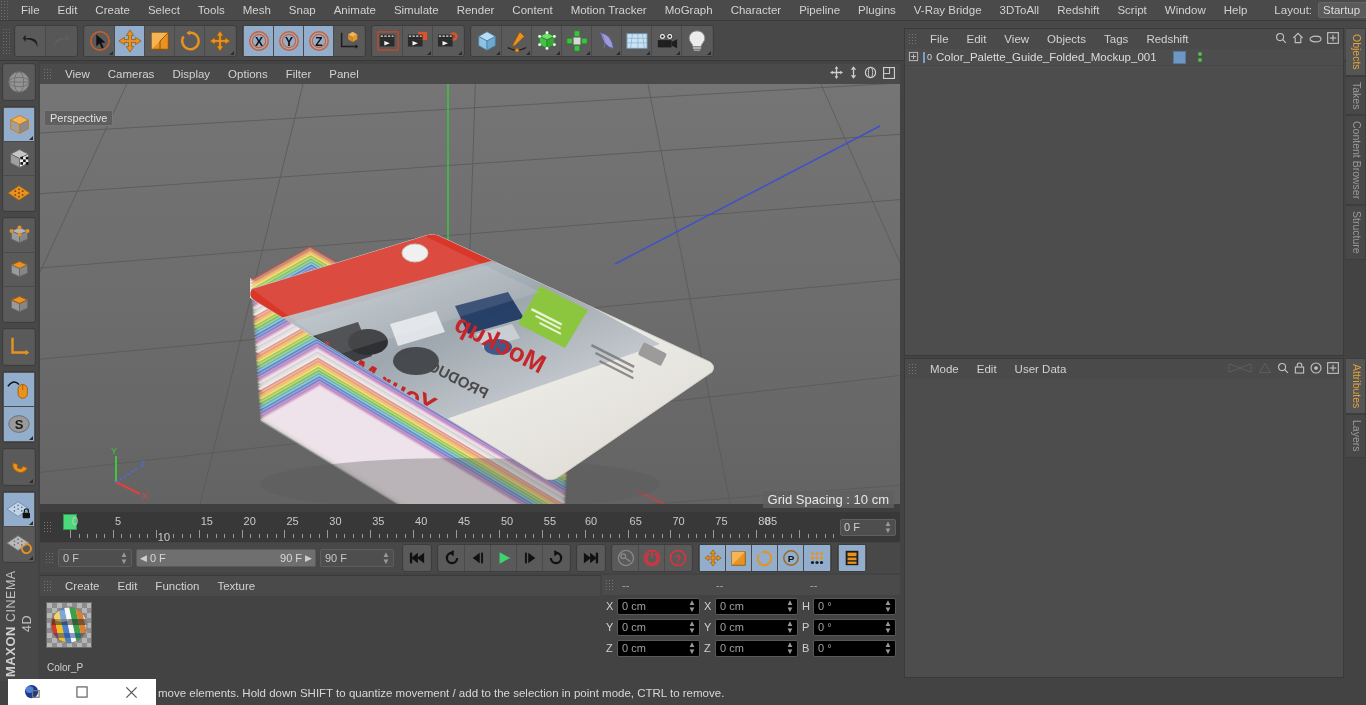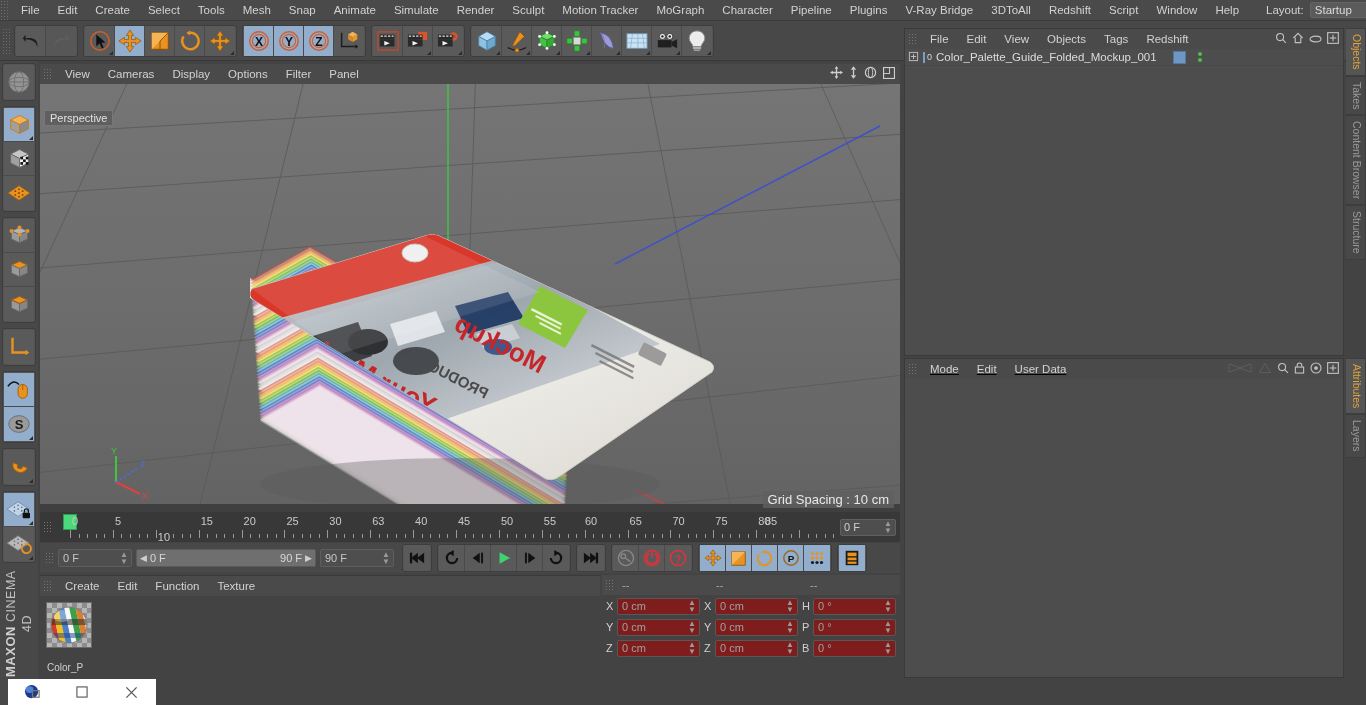--- a/index.html
+++ b/index.html
@@ -174,21 +174,21 @@
   .coords {
     position: absolute; left: 602px; top: 575px; width: 298px; height: 106px;
     background: #434343;
   }
   .coords-head { height: 20px; background: #4a4a4a; display: flex; align-items: center;
     color: #a9a9a9; font-size: 11px; }
   .coords-head span { flex: 1; text-align: left; padding-left: 4px; }
   .crow { display: flex; align-items: center; height: 20px; margin-top: 1px; padding-left: 4px; }
   .clabel { width: 11px; color: #d0d0d0; font-size: 11px; }
   .cfield {
-    flex: 1; height: 17px; background: #7f1d1d; border: 1px solid #585858; border-radius: 2px;
+    flex: 1; height: 17px; background: #000000; border: 1px solid #585858; border-radius: 2px;
     color: #a0a0a0; font-size: 11px; display: flex; align-items: center;
     padding: 0 4px; margin-right: 4px; position: relative;
   }
   .cdrop {
     height: 17px; background: #4b4b4b; border: 1px solid #585858; border-radius: 2px;
     color: #9d9d9d; font-size: 11px; display: flex; align-items: center;
     padding: 0 4px; position: relative;
   }
   .cdrop .caret {
     position: absolute; right: 4px; top: 50%; margin-top: -2px;
@@ -271,21 +271,21 @@
         <div class="mi">File</div>
         <div class="mi">Edit</div>
         <div class="mi">Create</div>
         <div class="mi">Select</div>
         <div class="mi">Tools</div>
         <div class="mi">Mesh</div>
         <div class="mi">Snap</div>
         <div class="mi">Animate</div>
         <div class="mi">Simulate</div>
         <div class="mi">Render</div>
-        <div class="mi">Sculpt</div>
+        <div class="mi">Content</div>
         <div class="mi">Motion Tracker</div>
         <div class="mi">MoGraph</div>
         <div class="mi">Character</div>
         <div class="mi">Pipeline</div>
         <div class="mi">Plugins</div>
         <div class="mi">V-Ray Bridge</div>
         <div class="mi">3DToAll</div>
         <div class="mi">Redshift</div>
         <div class="mi">Script</div>
         <div class="mi">Window</div>
@@ -975,21 +975,21 @@
         <div class="tl-tick" style="left: 237.022px; height: 4px;"></div>
         <div class="tl-tick" style="left: 245.6px; height: 4px;"></div>
         <div class="tl-tick" style="left: 254.178px; height: 4px;"></div>
         <div class="tl-tick" style="left: 262.756px; height: 4px;"></div>
         <div class="tl-num" style="left: 273.333px;">30</div>
         <div class="tl-tick" style="left: 271.333px; height: 8px;"></div>
         <div class="tl-tick" style="left: 279.911px; height: 4px;"></div>
         <div class="tl-tick" style="left: 288.489px; height: 4px;"></div>
         <div class="tl-tick" style="left: 297.067px; height: 4px;"></div>
         <div class="tl-tick" style="left: 305.644px; height: 4px;"></div>
-        <div class="tl-num" style="left: 316.222px;">63</div>
+        <div class="tl-num" style="left: 316.222px;">35</div>
         <div class="tl-tick" style="left: 314.222px; height: 8px;"></div>
         <div class="tl-tick" style="left: 322.8px; height: 4px;"></div>
         <div class="tl-tick" style="left: 331.378px; height: 4px;"></div>
         <div class="tl-tick" style="left: 339.956px; height: 4px;"></div>
         <div class="tl-tick" style="left: 348.533px; height: 4px;"></div>
         <div class="tl-num" style="left: 359.111px;">40</div>
         <div class="tl-tick" style="left: 357.111px; height: 8px;"></div>
         <div class="tl-tick" style="left: 365.689px; height: 4px;"></div>
         <div class="tl-tick" style="left: 374.267px; height: 4px;"></div>
         <div class="tl-tick" style="left: 382.844px; height: 4px;"></div>
@@ -1370,21 +1370,21 @@
   <div class="vtabs" id="vtabs-top">
       <div class="vtab active">Objects</div>
       <div class="vtab">Takes</div>
       <div class="vtab">Content Browser</div>
       <div class="vtab">Structure</div>
     </div>
 
   <div class="attrmgr">
     <div class="panel-menubar">
       <div class="panel-grip"></div>
-      <div id="attr-menu-items" style="display:flex;align-items:center;text-decoration:underline;">
+      <div id="attr-menu-items" style="display:flex;align-items:center;">
           <div class="mi">Mode</div>
           <div class="mi">Edit</div>
           <div class="mi">User Data</div>
         </div>
       <div style="margin-left:auto;display:flex;align-items:center;gap:5px;padding-right:4px;">
         <span>
           <svg width="26" height="12" viewBox="0 0 28 13">
               <path d="M14 6.5 L2 2 L2 11 Z M14 6.5 L26 2 L26 11 Z" fill="none" stroke="#5f5f5f" stroke-width="1"></path>
             </svg>
         </span>
@@ -1421,20 +1421,23 @@
       </div>
     </div>
     <div class="attr-body"></div>
   </div>
 
   <div class="vtabs2" id="vtabs-bottom">
       <div class="vtab active">Attributes</div>
       <div class="vtab">Layers</div>
     </div>
 
+  <div class="statusbar">
+    <span class="status-text">move elements. Hold down SHIFT to quantize movement / add to the selection in point mode, CTRL to remove.</span>
+  </div>
 
   <div class="winbtns">
     <div class="winbtn">
       <svg width="17" height="17" viewBox="0 0 18 18">
         <ellipse cx="8" cy="8" rx="7" ry="7" fill="#1b3a8c"></ellipse>
         <ellipse cx="6" cy="6" rx="4" ry="3.5" fill="#5e8fe0" opacity="0.85"></ellipse>
         <rect x="9" y="7" width="7" height="7" fill="none" stroke="#777" stroke-width="1.3"></rect>
       </svg>
     </div>
     <div class="winbtn">

